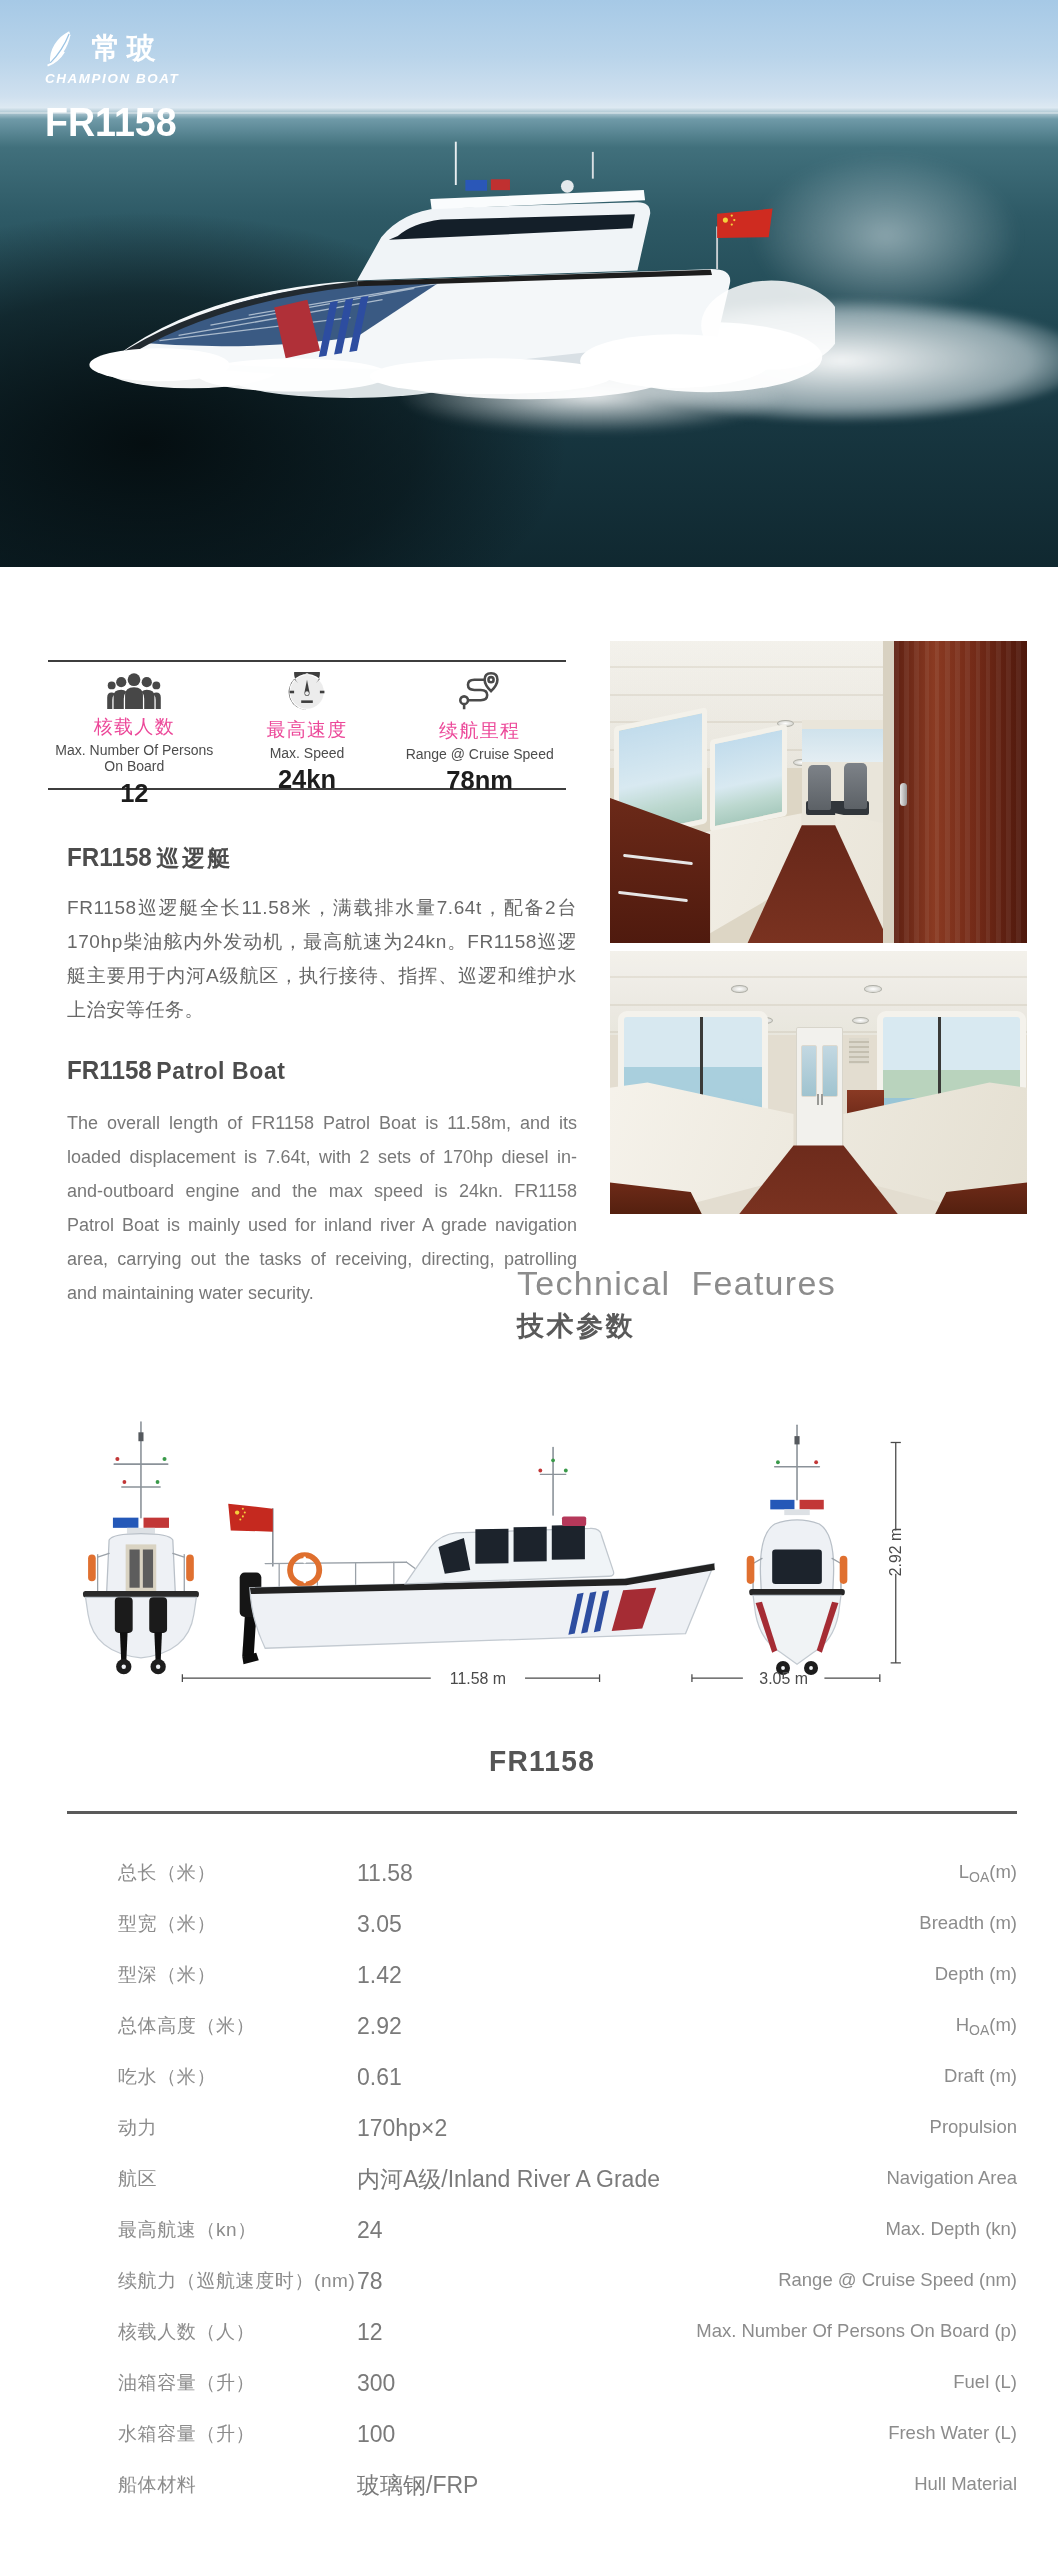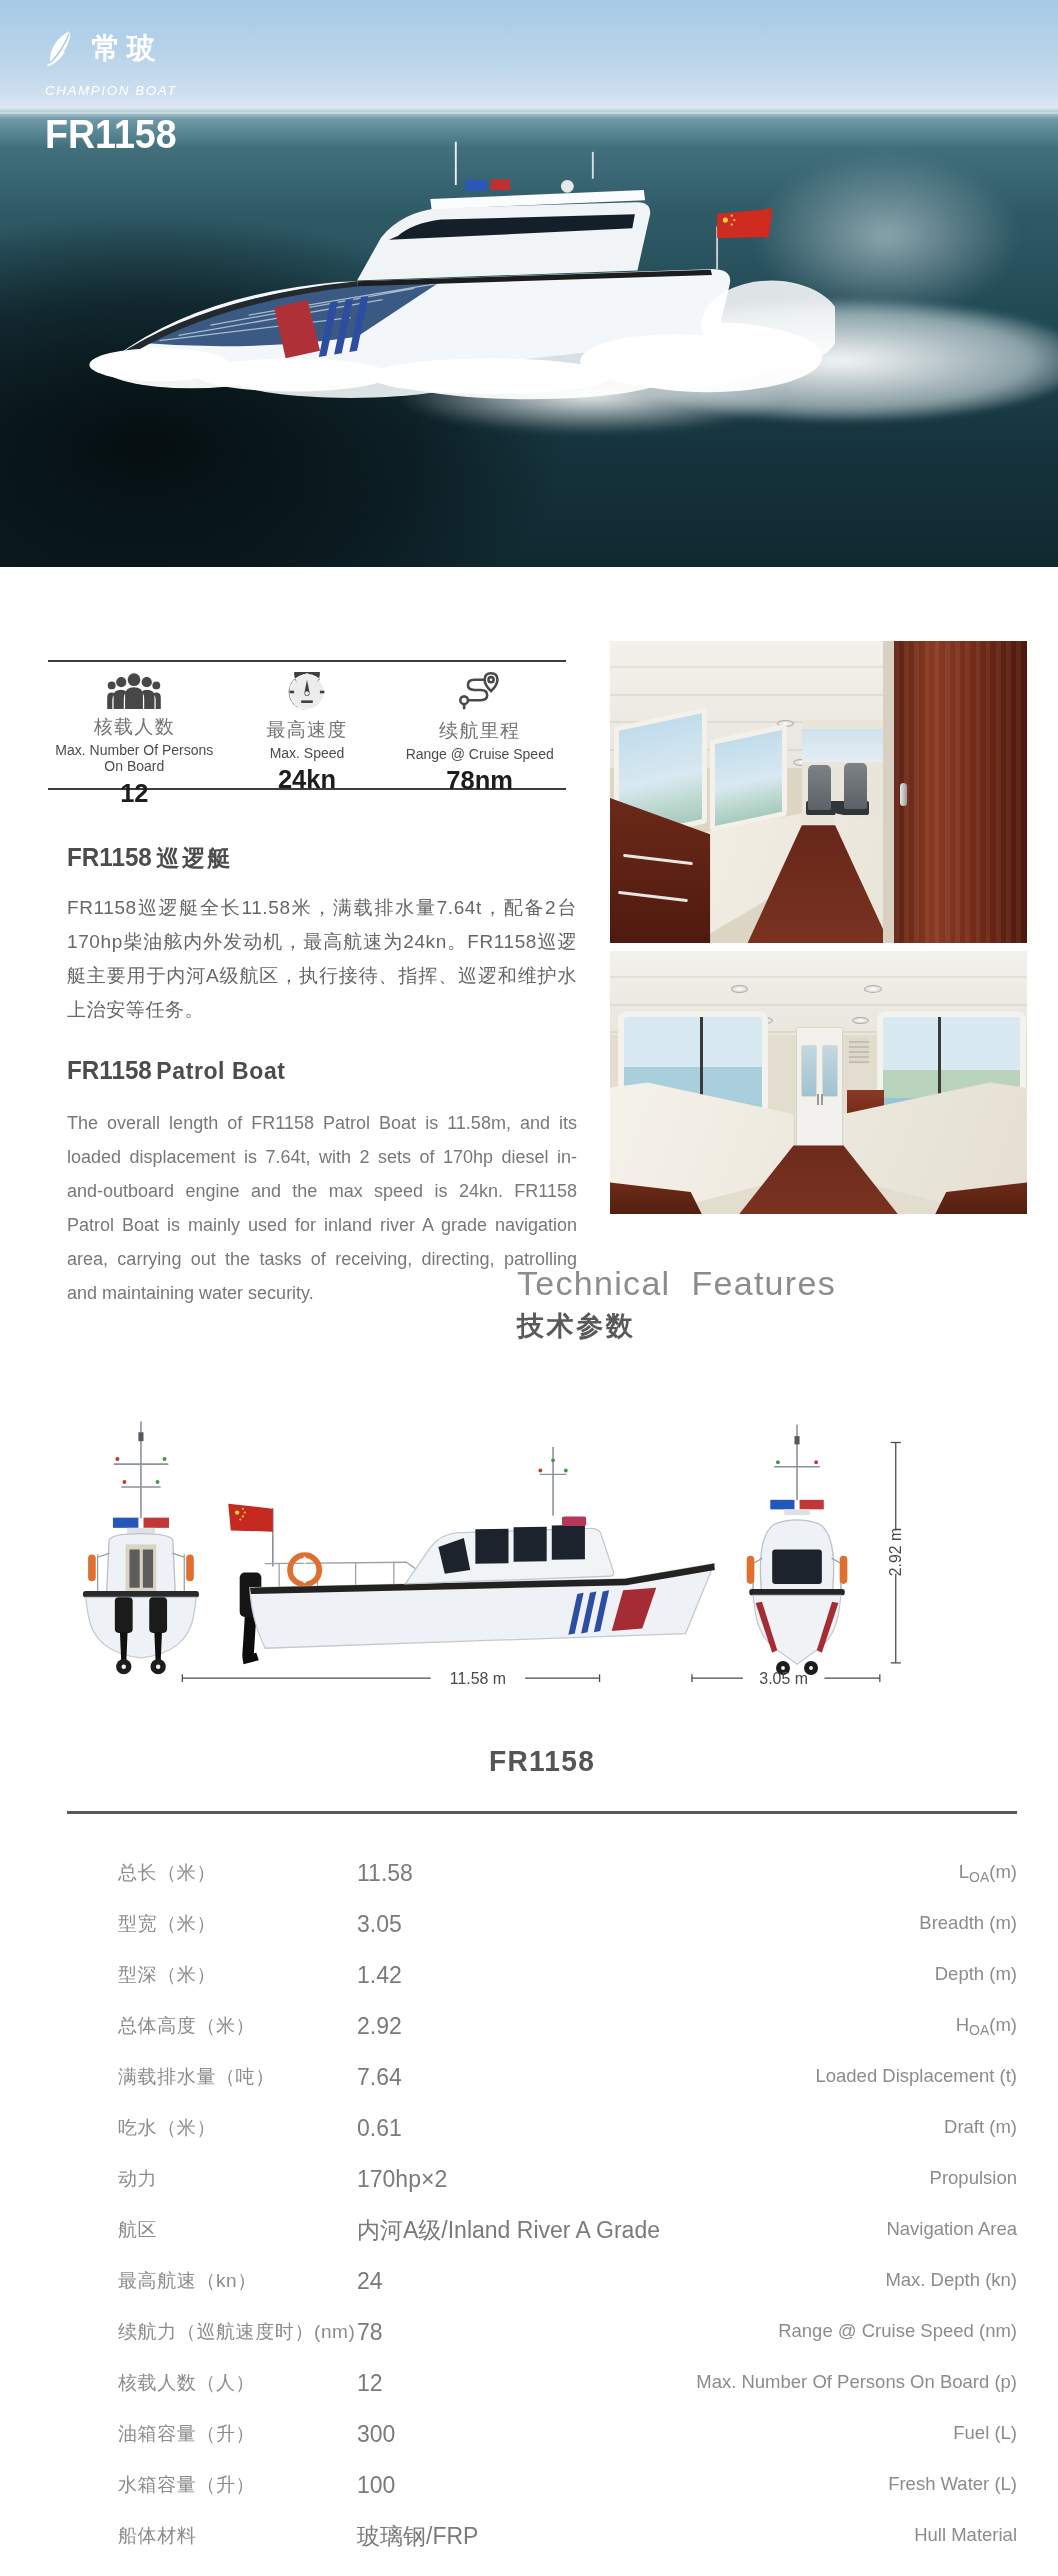--- a/index.html
+++ b/index.html
@@ -17,29 +17,29 @@
   .hero-spray1{position:absolute;right:-25.5px;top:300px;width:485px;height:121px;border-radius:50%;
     background:radial-gradient(ellipse at 50% 50%, rgba(255,255,255,.95), rgba(230,240,244,.55) 55%, transparent 75%);filter:blur(3.8px);}
   .hero-spray2{position:absolute;right:268px;top:357px;width:395px;height:77px;border-radius:50%;
     background:radial-gradient(ellipse at 50% 50%, rgba(255,255,255,.9), transparent 70%);filter:blur(4.5px);}
   .hero-mist{position:absolute;right:38px;top:153px;width:268px;height:166px;border-radius:50%;
     background:radial-gradient(ellipse, rgba(235,244,248,.5), transparent 70%);filter:blur(6.4px);}
 
   .brand{position:absolute;left:45px;top:29px;color:#ffffff;}
   .brand-row{display:flex;align-items:center;gap:7px;}
   .brand-cn{font-size:29px;font-weight:bold;letter-spacing:6.4px;margin-left:6.4px;}
-  .brand-en{font-size:13.4px;font-weight:normal;font-style:italic;letter-spacing:1.6px;margin-top:14px;}
+  .brand-en{font-size:13.4px;font-weight:bold;font-style:italic;letter-spacing:1.6px;margin-top:2px;}
   .brand-model{font-size:40px;font-weight:bold;margin-top:14px;transform:scaleX(.94);transform-origin:left;}
 
   
   .specbar{position:absolute;left:48px;top:660px;width:518px;height:126px;
     border-top:2.6px solid #3d3d3d;border-bottom:2.6px solid #3d3d3d;display:flex;}
   .qs-col{flex:1;display:flex;flex-direction:column;align-items:center;padding-top:10.2px;text-align:center;}
   .qs-icon{height:42px;display:flex;align-items:center;justify-content:center;}
-  .qs-cn{font-size:19px;color:#737373;margin-top:5.1px;letter-spacing:1.3px;}
+  .qs-cn{font-size:19px;color:#ec4899;margin-top:5.1px;letter-spacing:1.3px;}
   .qs-en{font-size:14px;color:#4c4c4c;margin-top:1.3px;line-height:16.6px;width:159px;}
   .qs-val{font-size:25.5px;font-weight:bold;color:#1d1d1d;margin-top:3.8px;}
 
   
   .photo{position:absolute;overflow:hidden;background:#e3ddd0;}
   .photo1{left:610px;top:641px;width:417px;height:302px;}
   .photo2{left:610px;top:951px;width:417px;height:263px;}
   .ceil{position:absolute;left:0;top:0;width:100%;
     background:repeating-linear-gradient(180deg,#f8f7f4 0 25.5px, #ebe8e1 25.5px 27.4px),
                linear-gradient(180deg,#faf9f6,#efede7);background-blend-mode:multiply;}
@@ -462,25 +462,20 @@
       <span class="c1">型深（米）</span>
       <span class="c2">1.42</span>
       <span class="c3"><span>Depth (m)</span><sub></sub><span></span></span>
     </div>
     <div class="tbl-row">
       <span class="c1">总体高度（米）</span>
       <span class="c2">2.92</span>
       <span class="c3"><span>H</span><sub>OA</sub><span>(m)</span></span>
     </div>
     <div class="tbl-row">
-      <span class="c1">满载排水量（吨）</span>
-      <span class="c2">7.64</span>
-      <span class="c3"><span>Loaded Displacement (t)</span><sub></sub><span></span></span>
-    </div>
-    <div class="tbl-row">
       <span class="c1">吃水（米）</span>
       <span class="c2">0.61</span>
       <span class="c3"><span>Draft (m)</span><sub></sub><span></span></span>
     </div>
     <div class="tbl-row">
       <span class="c1">动力</span>
       <span class="c2">170hp×2</span>
       <span class="c3"><span>Propulsion</span><sub></sub><span></span></span>
     </div>
     <div class="tbl-row">

